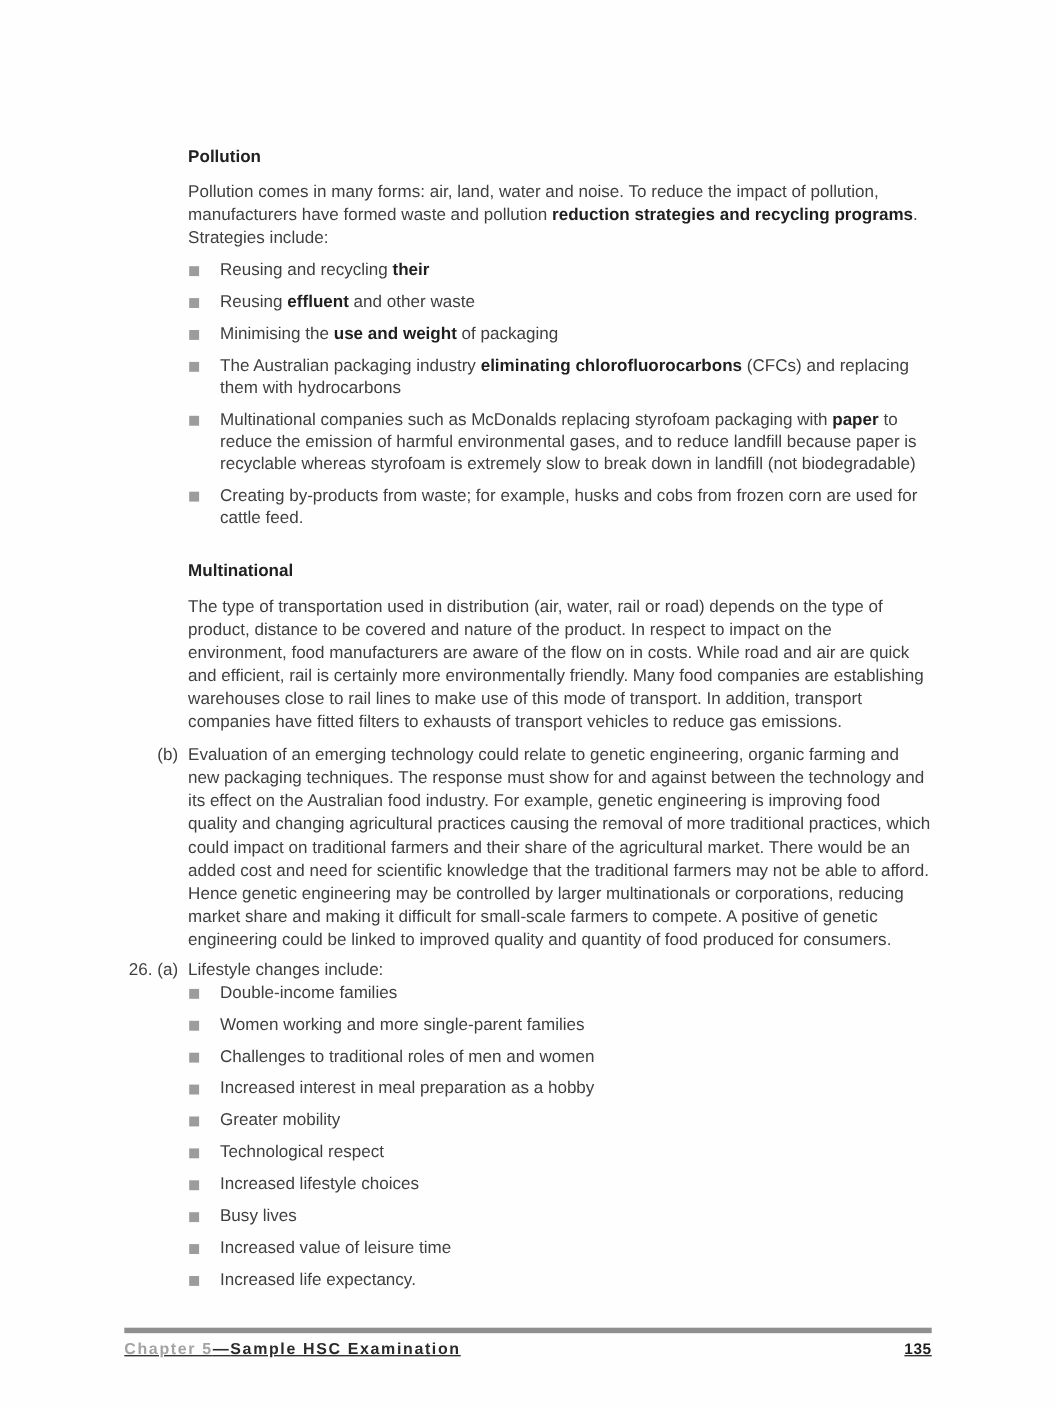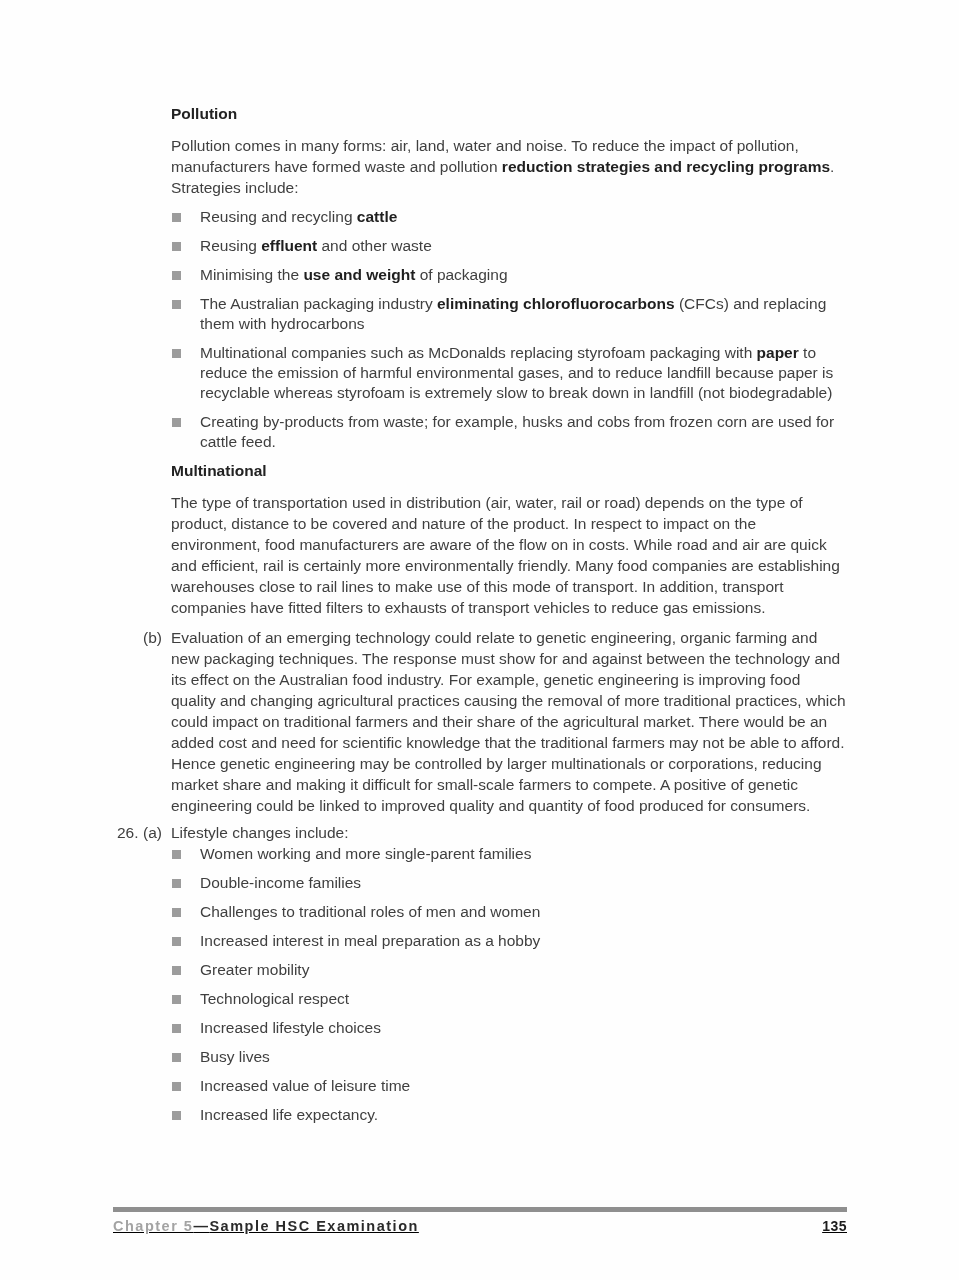--- a/index.html
+++ b/index.html
@@ -23,20 +23,21 @@
     font-size: 15.5px;
     line-height: 21px;
   }
   b { font-weight: bold; color: #1f1f1f; }
   .heading {
     font-size: 15.5px;
     font-weight: bold;
     color: #222222;
     line-height: 20px;
     margin-bottom: 11px;
+    margin-top: 29px;
   }
   .para { margin-bottom: 9px; }
   .bullets {
     list-style: none;
     margin-bottom: 0;
   }
   .li {
     position: relative;
     padding-left: 29px;
     line-height: 20px;
@@ -90,21 +91,21 @@
 <body>
 
 <div class="page">
   <div class="content">
 
     <div class="heading">Pollution</div>
 
     <p class="para"><span>Pollution comes in many forms: air, land, water and noise. To reduce the impact of pollution, manufacturers have formed waste and pollution </span><b>reduction strategies and recycling programs</b><span>. Strategies include:</span></p>
 
     <ul class="bullets">
-      <li class="li"><span class="sq"></span><span class="li-text"><span>Reusing and recycling </span><b>cattle</b></span></li>
+      <li class="li"><span class="sq"></span><span class="li-text"><span>Reusing and recycling </span><b>their</b></span></li>
       <li class="li"><span class="sq"></span><span class="li-text"><span>Reusing </span><b>effluent</b><span> and other waste</span></span></li>
       <li class="li"><span class="sq"></span><span class="li-text"><span>Minimising the </span><b>use and weight</b><span> of packaging</span></span></li>
       <li class="li"><span class="sq"></span><span class="li-text"><span>The Australian packaging industry </span><b>eliminating chlorofluorocarbons</b><span> (CFCs) and replacing them with hydrocarbons</span></span></li>
       <li class="li"><span class="sq"></span><span class="li-text"><span>Multinational companies such as McDonalds replacing styrofoam packaging with </span><b>paper</b><span> to reduce the emission of harmful environmental gases, and to reduce landfill because paper is recyclable whereas styrofoam is extremely slow to break down in landfill (not biodegradable)</span></span></li>
       <li class="li"><span class="sq"></span><span class="li-text"><span>Creating by-products from waste; for example, husks and cobs from frozen corn are used for cattle feed.</span></span></li>
     </ul>
 
     <div class="heading">Multinational</div>
 
     <p class="para">The type of transportation used in distribution (air, water, rail or road) depends on the type of product, distance to be covered and nature of the product. In respect to impact on the environment, food manufacturers are aware of the flow on in costs. While road and air are quick and efficient, rail is certainly more environmentally friendly. Many food companies are establishing warehouses close to rail lines to make use of this mode of transport. In addition, transport companies have fitted filters to exhausts of transport vehicles to reduce gas emissions.</p>
@@ -114,22 +115,22 @@
       <p class="para">Evaluation of an emerging technology could relate to genetic engineering, organic farming and new packaging techniques. The response must show for and against between the technology and its effect on the Australian food industry. For example, genetic engineering is improving food quality and changing agricultural practices causing the removal of more traditional practices, which could impact on traditional farmers and their share of the agricultural market. There would be an added cost and need for scientific knowledge that the traditional farmers may not be able to afford. Hence genetic engineering may be controlled by larger multinationals or corporations, reducing market share and making it difficult for small-scale farmers to compete. A positive of genetic engineering could be linked to improved quality and quantity of food produced for consumers.</p>
     </div>
 
     <div class="hang lead-block">
       <span class="hang-label label-number">26.</span>
       <span class="hang-label label-letter">(a)</span>
       <p class="para">Lifestyle changes include:</p>
     </div>
 
     <ul class="bullets">
+      <li class="li"><span class="sq"></span><span class="li-text">Double-income families</span></li>
       <li class="li"><span class="sq"></span><span class="li-text">Women working and more single-parent families</span></li>
-      <li class="li"><span class="sq"></span><span class="li-text">Double-income families</span></li>
       <li class="li"><span class="sq"></span><span class="li-text">Challenges to traditional roles of men and women</span></li>
       <li class="li"><span class="sq"></span><span class="li-text">Increased interest in meal preparation as a hobby</span></li>
       <li class="li"><span class="sq"></span><span class="li-text">Greater mobility</span></li>
       <li class="li"><span class="sq"></span><span class="li-text">Technological respect</span></li>
       <li class="li"><span class="sq"></span><span class="li-text">Increased lifestyle choices</span></li>
       <li class="li"><span class="sq"></span><span class="li-text">Busy lives</span></li>
       <li class="li"><span class="sq"></span><span class="li-text">Increased value of leisure time</span></li>
       <li class="li"><span class="sq"></span><span class="li-text">Increased life expectancy.</span></li>
     </ul>
 

